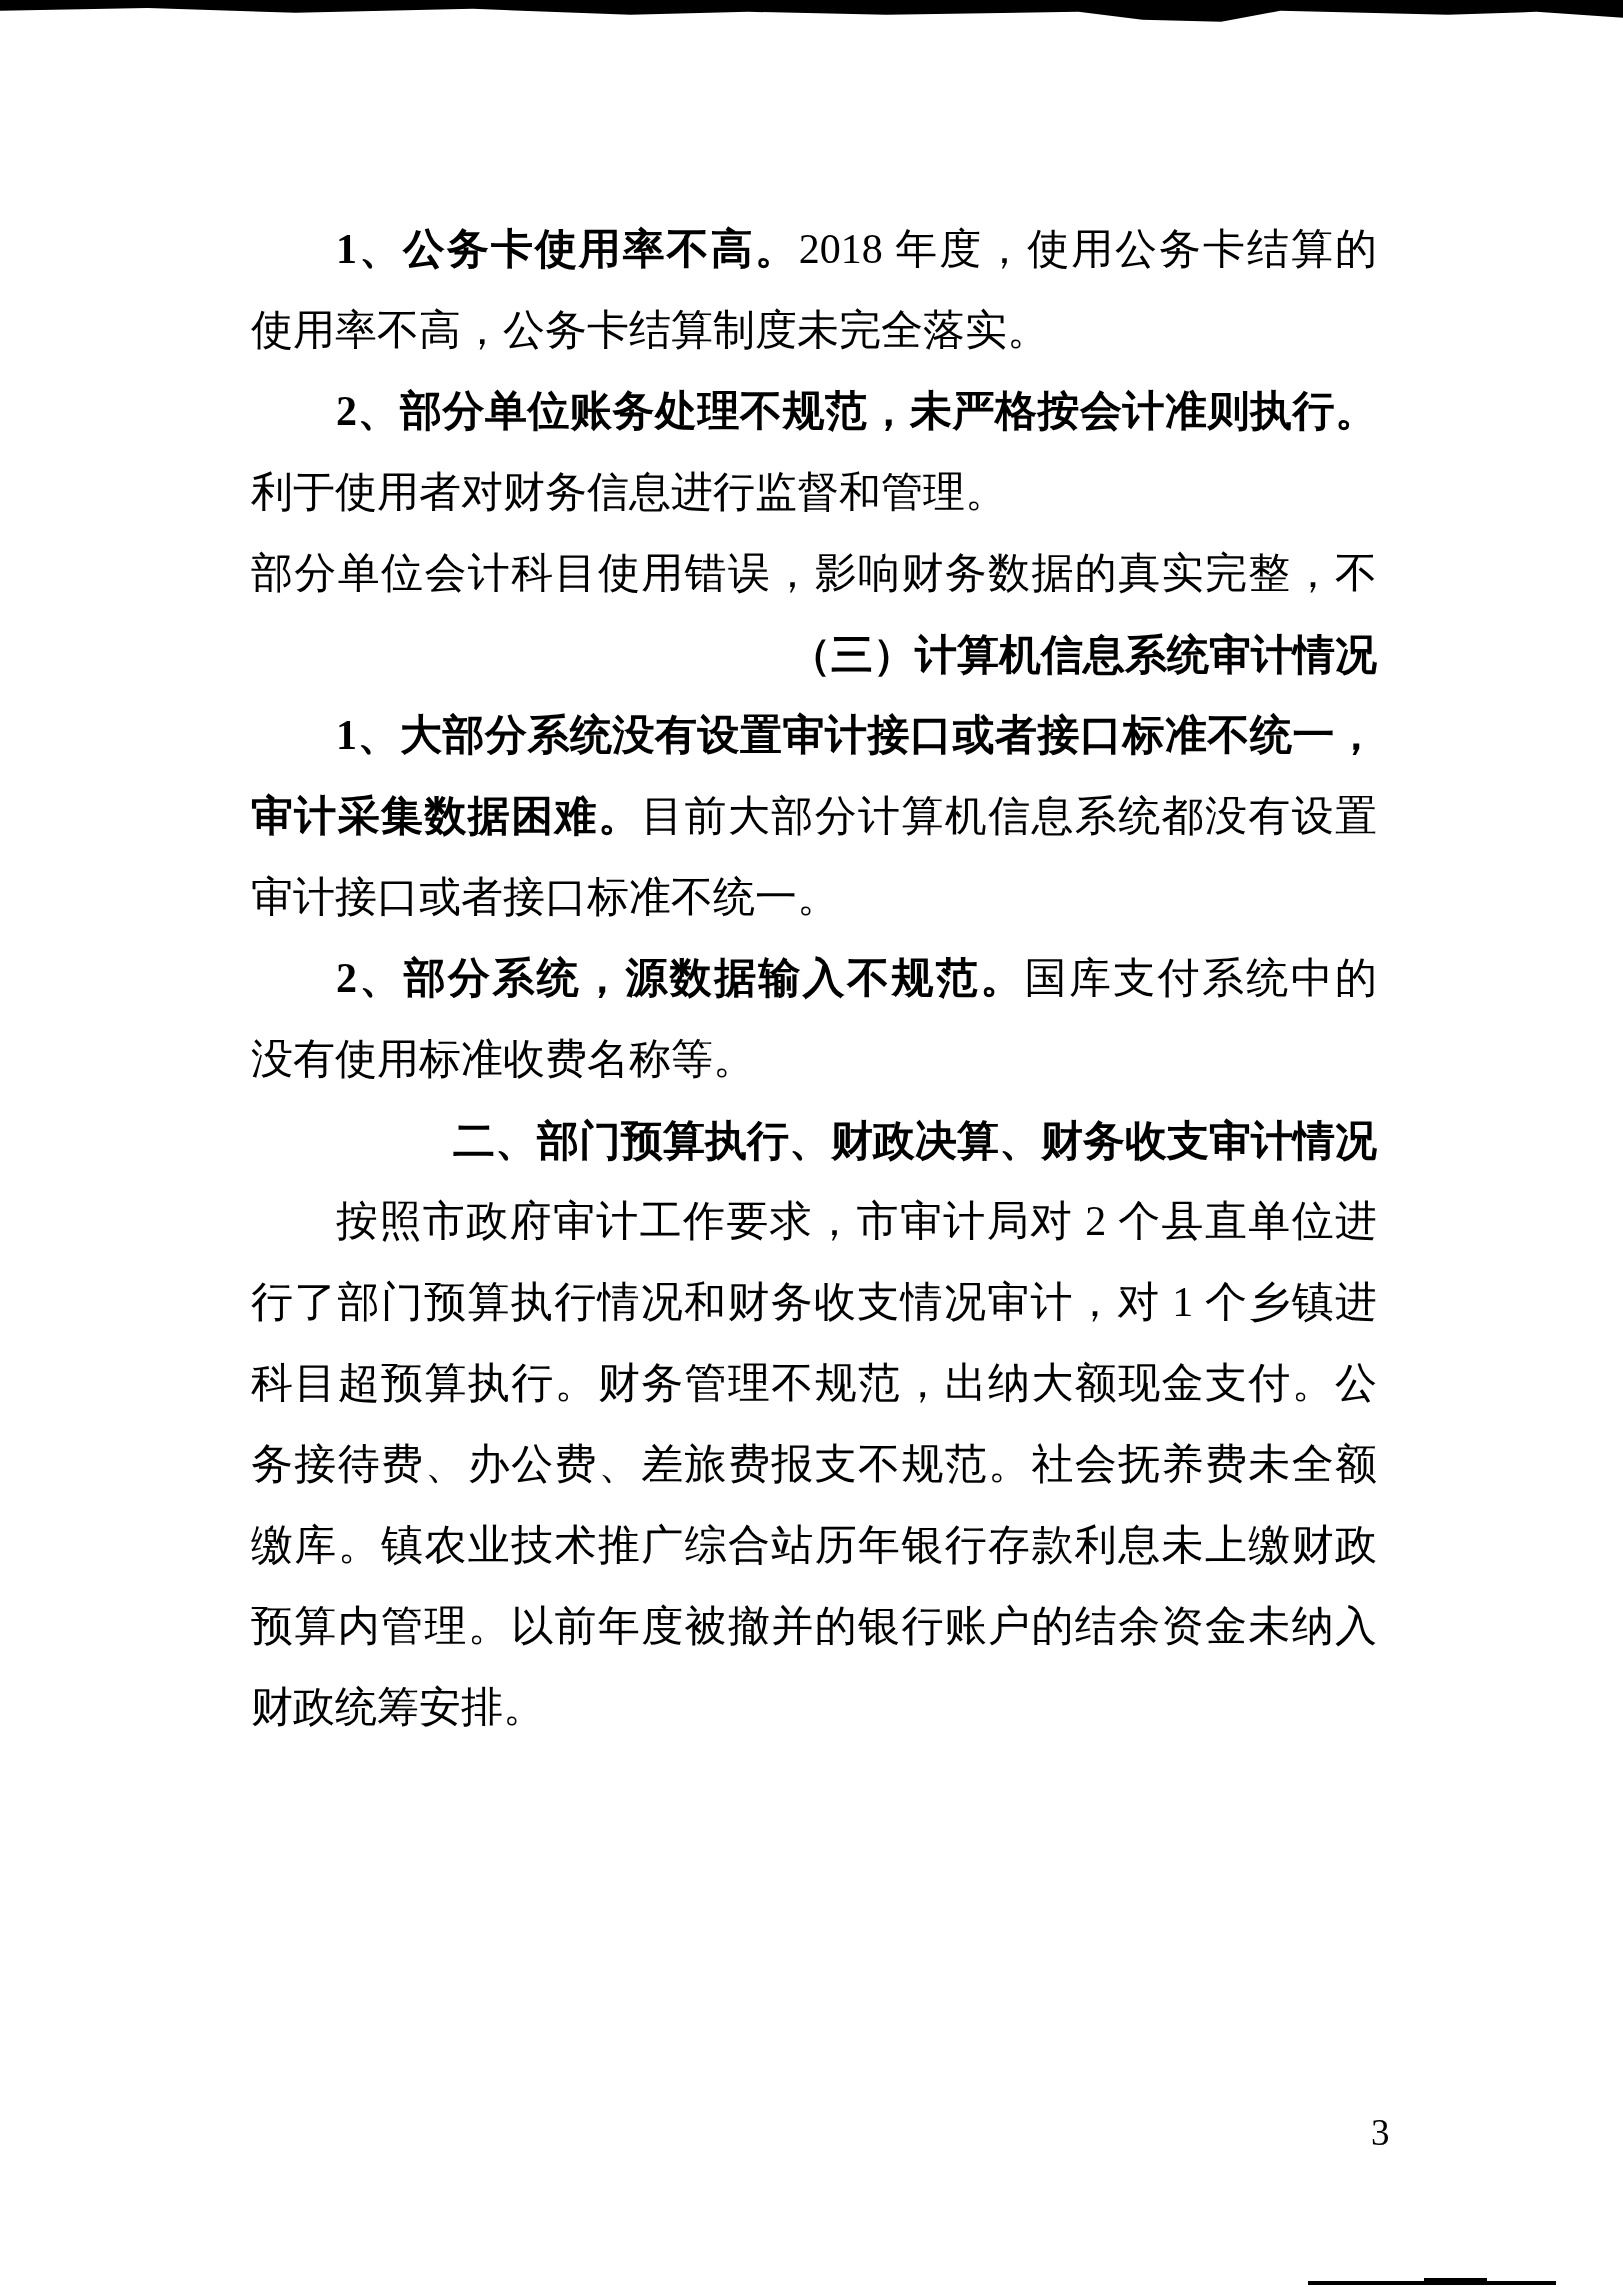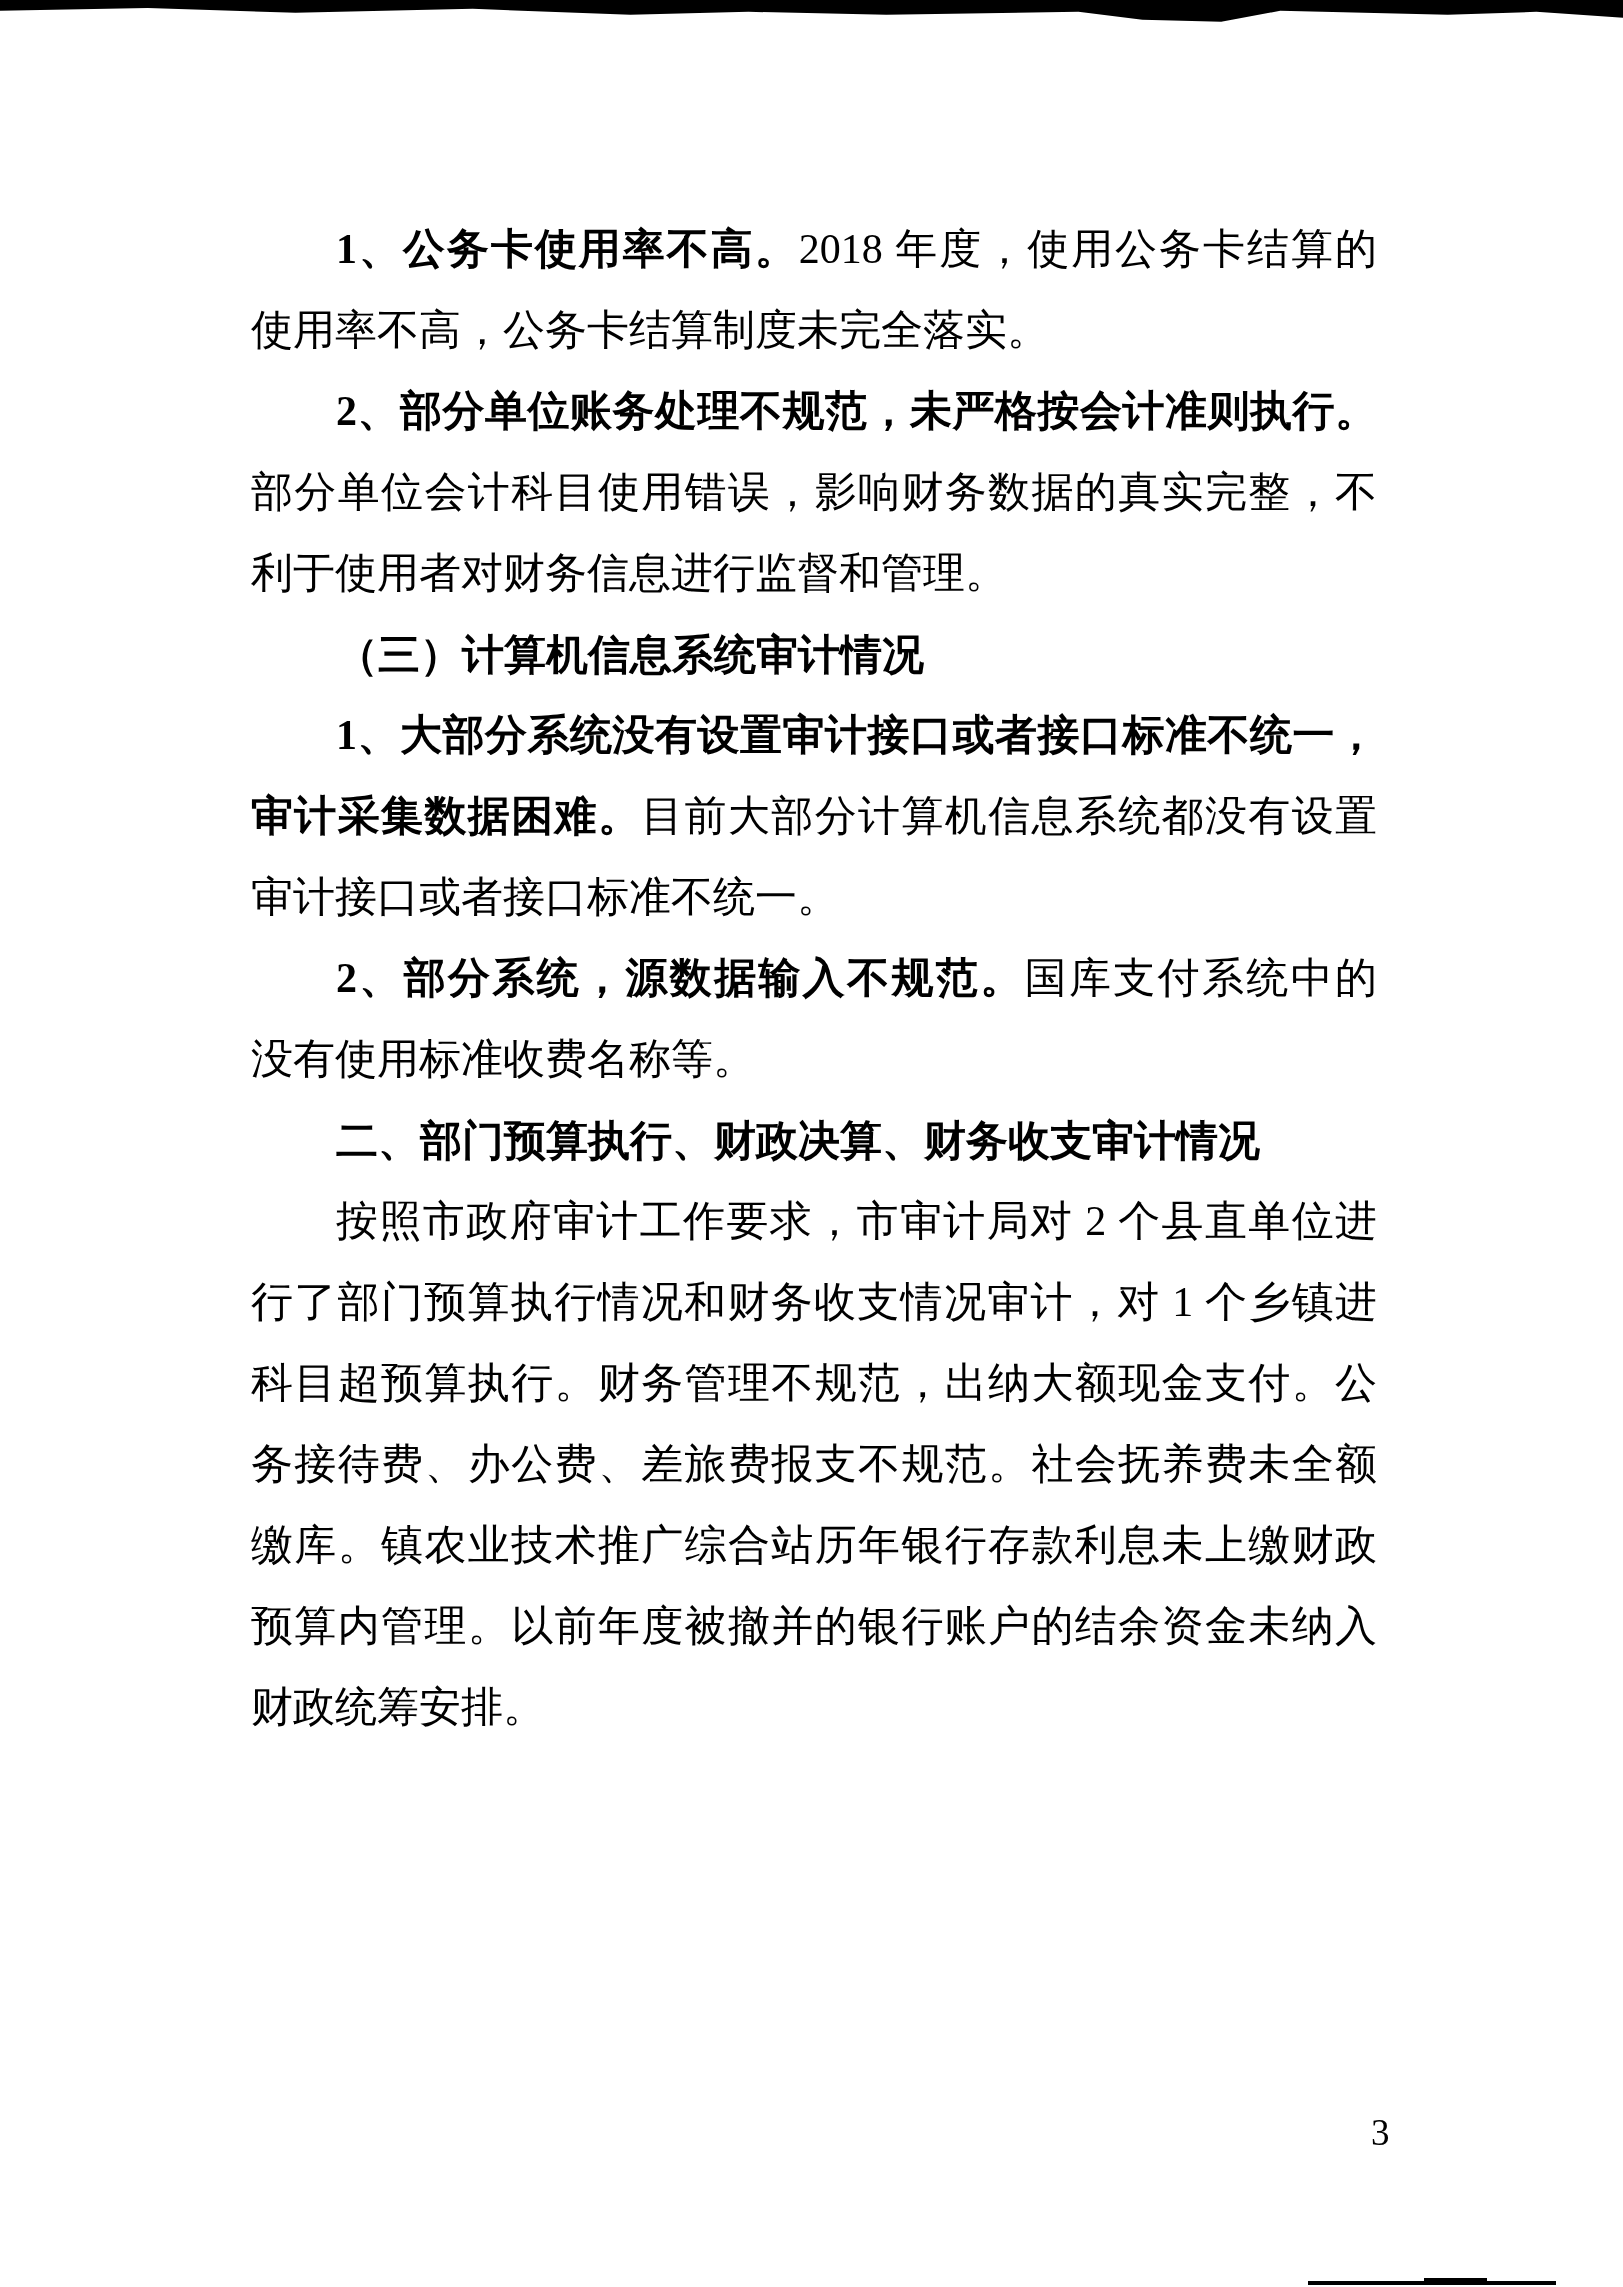--- a/index.html
+++ b/index.html
@@ -28,20 +28,21 @@
   }
   .line.justify {
     text-align: justify;
     text-align-last: justify;
     -moz-text-align-last: justify;
   }
   .line.indent { text-indent: 85px; }
   .line.heading {
     font-weight: bold;
     font-family: "Liberation Sans", "DejaVu Sans", sans-serif;
+    text-align: right;
   }
   .seg-bold { font-weight: bold; }
   .page-number {
     position: absolute;
     left: 1371px;
     top: 2114px;
     font-size: 37px;
     line-height: 1;
     font-family: "Liberation Serif", "DejaVu Serif", serif;
   }
@@ -68,22 +69,22 @@
 <div class="page">
 
   <svg class="top-band" viewBox="0 0 1648 28" preserveAspectRatio="none" aria-hidden="true">
     <polygon fill="#000000" points="0,0 1648,0 1648,18 1560,12 1470,15 1300,11 1240,22 1160,20 1095,12 900,15 760,12 640,15 480,9 300,13 150,8 0,11"></polygon>
   </svg>
 
   <div class="content">
       <div class="line justify indent"><span class="seg seg-bold">1、公务卡使用率不高。</span><span class="seg">2018 年度，使用公务卡结算的</span></div>
       <div class="line"><span class="seg">使用率不高，公务卡结算制度未完全落实。</span></div>
       <div class="line justify indent"><span class="seg seg-bold">2、部分单位账务处理不规范，未严格按会计准则执行。</span></div>
+      <div class="line"><span class="seg">利于使用者对财务信息进行监督和管理。</span></div>
       <div class="line justify"><span class="seg">部分单位会计科目使用错误，影响财务数据的真实完整，不</span></div>
-      <div class="line"><span class="seg">利于使用者对财务信息进行监督和管理。</span></div>
       <div class="line indent heading"><span class="seg seg-bold">（三）计算机信息系统审计情况</span></div>
       <div class="line justify indent"><span class="seg seg-bold">1、大部分系统没有设置审计接口或者接口标准不统一，</span></div>
       <div class="line justify"><span class="seg seg-bold">审计采集数据困难。</span><span class="seg">目前大部分计算机信息系统都没有设置</span></div>
       <div class="line"><span class="seg">审计接口或者接口标准不统一。</span></div>
       <div class="line justify indent"><span class="seg seg-bold">2、部分系统，源数据输入不规范。</span><span class="seg">国库支付系统中的</span></div>
       <div class="line"><span class="seg">没有使用标准收费名称等。</span></div>
       <div class="line indent heading"><span class="seg seg-bold">二、部门预算执行、财政决算、财务收支审计情况</span></div>
       <div class="line justify indent"><span class="seg">按照市政府审计工作要求，市审计局对 2 个县直单位进</span></div>
       <div class="line justify"><span class="seg">行了部门预算执行情况和财务收支情况审计，对 1 个乡镇进</span></div>
       <div class="line justify"><span class="seg">科目超预算执行。财务管理不规范，出纳大额现金支付。公</span></div>

